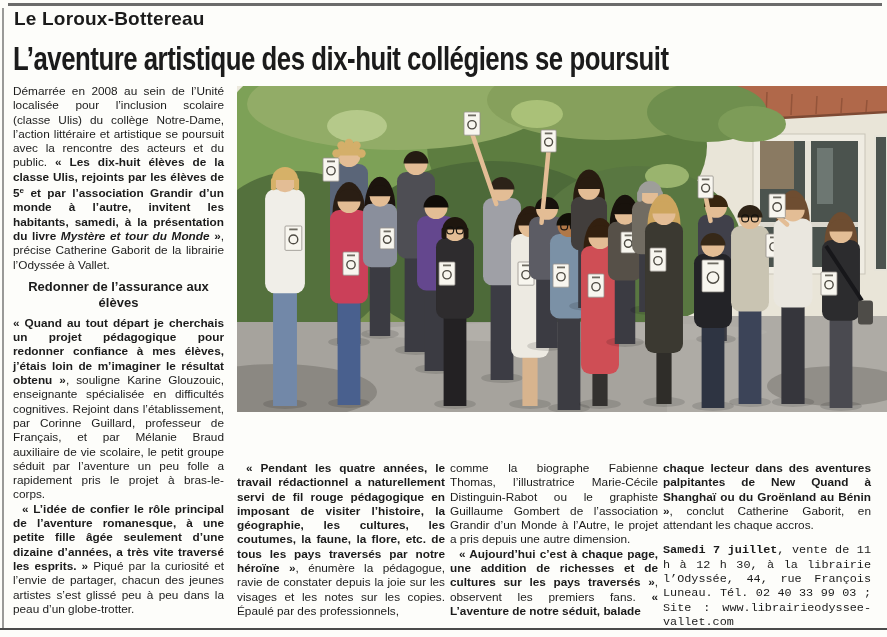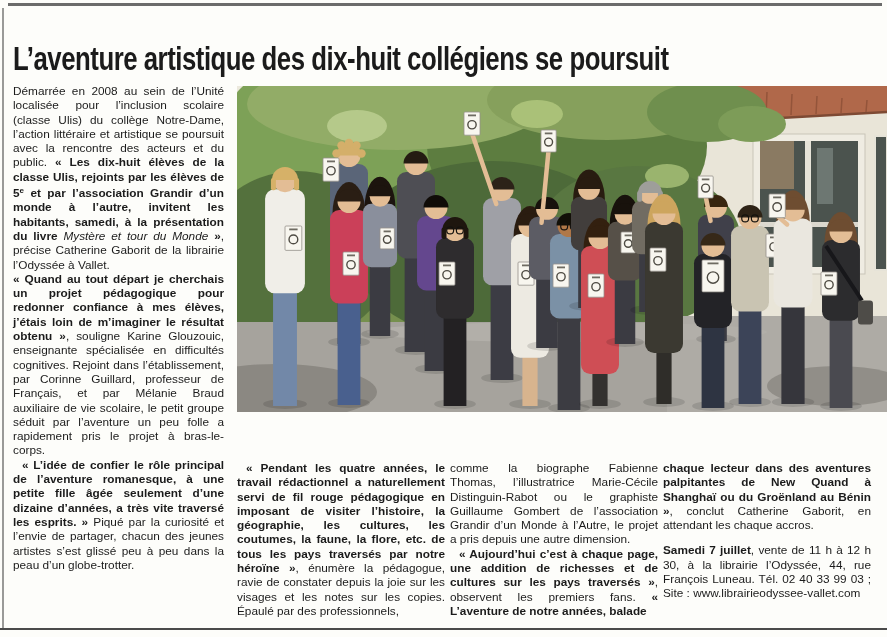--- a/index.html
+++ b/index.html
@@ -10,42 +10,44 @@
   .bottom-rule{position:absolute;left:0;top:628px;width:887px;height:2px;background:#4a4a4a;}
   .kicker{position:absolute;left:14px;top:8px;margin:0;font-size:19px;font-weight:bold;letter-spacing:.2px;}
   .headline{position:absolute;left:13px;top:40px;margin:0;font-size:33px;font-weight:bold;
             letter-spacing:-.6px;white-space:nowrap;transform:scaleX(.78);transform-origin:0 50%;}
   .col-left{position:absolute;left:13px;top:84px;width:211px;font-size:11.8px;line-height:14.3px;
             text-align:justify;hyphens:auto;-webkit-hyphens:auto;}
   .col-left p, .bcol p{margin:0;}
   .indent{text-indent:9px;}
   .subhead{margin:7px 0 5px;font-size:13px;font-weight:bold;text-align:center;line-height:16px;}
   .seg-b{font-weight:bold;}
-  .seg-bi{font-weight:normal;font-style:italic;}
+  .seg-bi{font-weight:bold;font-style:italic;}
   .seg-bsup{font-weight:bold;font-size:8px;vertical-align:4px;}
   .photo{position:absolute;left:237px;top:86px;width:650px;height:326px;margin:0;}
   .photo svg{display:block;width:650px;height:326px;}
   .caption{position:absolute;left:237px;top:416px;width:650px;font-style:italic;
            font-size:12px;line-height:15.5px;}
   .bottom-cols{position:absolute;left:237px;top:461px;width:650px;display:flex;gap:5px;}
   .bcol{width:208px;font-size:11.8px;line-height:14.3px;text-align:justify;hyphens:auto;-webkit-hyphens:auto;}
-  .info{margin-top:11px !important;}
+  .info{margin-top:11px !important;font-family:Liberation Mono, monospace;}
 </style>
 </head>
 <body>
 
 <div class="page">
   <div class="top-rule"></div>
   <div class="left-rule"></div>
   <div class="bottom-rule"></div>
 
+  <h2 class="kicker">Le Loroux-Bottereau</h2>
   <h1 class="headline">L’aventure artistique des dix-huit collégiens se poursuit</h1>
 
   <div class="col-left">
     <p><span class="seg-n">Démarrée en 2008 au sein de l’Unité localisée pour l’inclusion scolaire (classe Ulis) du collège Notre-Dame, l’action littéraire et artistique se poursuit avec la rencontre des acteurs et du public. </span><span class="seg-b">« Les dix-huit élèves de la classe Ulis, rejoints par les élèves de 5</span><span class="seg-bsup">e</span><span class="seg-b"> et par l’association Grandir d’un monde à l’autre, invitent les habitants, samedi, à la présentation du livre </span><span class="seg-bi">Mystère et tour du Monde</span><span class="seg-b"> »</span><span class="seg-n">, précise Catherine Gaborit de la librairie l’Odyssée à Vallet.</span></p>
+    <h3 class="subhead">Redonner de l’assurance aux élèves</h3>
     <p><span class="seg-b">« Quand au tout départ je cherchais un projet pédagogique pour redonner confiance à mes élèves, j’étais loin de m’imaginer le résultat obtenu »</span><span class="seg-n">, souligne Karine Glouzouic, enseignante spécialisée en difficultés cognitives. Rejoint dans l’établissement, par Corinne Guillard, professeur de Français, et par Mélanie Braud auxiliaire de vie scolaire, le petit groupe séduit par l’aventure un peu folle a rapidement pris le projet à bras-le-corps.</span></p>
     <p class="indent"><span class="seg-b">« L’idée de confier le rôle principal de l’aventure romanesque, à une petite fille âgée seulement d’une dizaine d’années, a très vite traversé les esprits. » </span><span class="seg-n">Piqué par la curiosité et l’envie de partager, chacun des jeunes artistes s’est glissé peu à peu dans la peau d’un globe-trotter.</span></p>
   </div>
 
   <figure class="photo">
     <svg viewBox="0 0 650 326" preserveAspectRatio="none">
       <rect x="0" y="0" width="650" height="326" fill="#a6a39d"></rect>
       <rect x="0" y="0" width="650" height="244" fill="#76904e"></rect>
       <rect x="0" y="0" width="46" height="252" fill="#ece9dd"></rect>
       <g>
@@ -322,20 +324,20 @@
     </svg>
   </figure>
 
 
   <div class="bottom-cols">
     <div class="bcol">
       <p class="indent"><span class="seg-b">« Pendant les quatre années, le travail rédactionnel a naturellement servi de fil rouge pédagogique en imposant de visiter l’histoire, la géographie, les cultures, les coutumes, la faune, la flore, etc. de tous les pays traversés par notre héroïne »</span><span class="seg-n">, énumère la pédagogue, ravie de constater depuis la joie sur les visages et les notes sur les copies. Épaulé par des professionnels,</span></p>
     </div>
     <div class="bcol">
       <p><span class="seg-n">comme la biographe Fabienne Thomas, l’illustratrice Marie-Cécile Distinguin-Rabot ou le graphiste Guillaume Gombert de l’association Grandir d’un Monde à l’Autre, le projet a pris depuis une autre dimension.</span></p>
-      <p class="indent"><span class="seg-b">« Aujourd’hui c’est à chaque page, une addition de richesses et de cultures sur les pays traversés »</span><span class="seg-n">, observent les premiers fans. </span><span class="seg-b">« L’aventure de notre années, balade</span></p>
+      <p class="indent"><span class="seg-b">« Aujourd’hui c’est à chaque page, une addition de richesses et de cultures sur les pays traversés »</span><span class="seg-n">, observent les premiers fans. </span><span class="seg-b">« L’aventure de notre séduit, balade</span></p>
     </div>
     <div class="bcol">
       <p><span class="seg-b">chaque lecteur dans des aventures palpitantes de New Quand à Shanghaï ou du Groënland au Bénin »</span><span class="seg-n">, conclut Catherine Gaborit, en attendant les chaque accros.</span></p>
       <p class="info"><span class="seg-b">Samedi 7 juillet</span><span class="seg-n">, vente de 11 h à 12 h 30, à la librairie l’Odyssée, 44, rue François Luneau. Tél. 02 40 33 99 03 ; Site : www.librairieodyssee-vallet.com</span></p>
     </div>
   </div>
 </div>
 
 </body></html>

